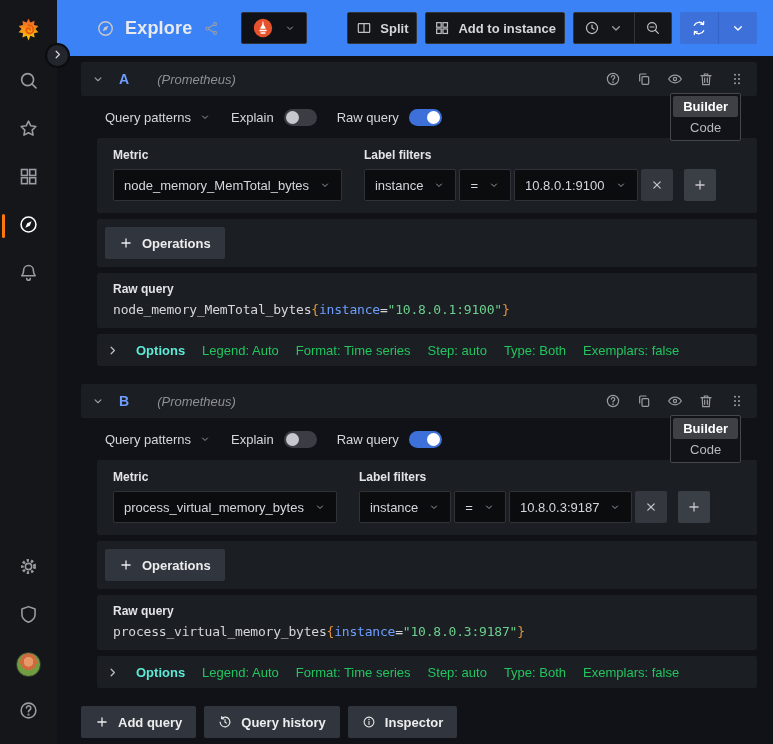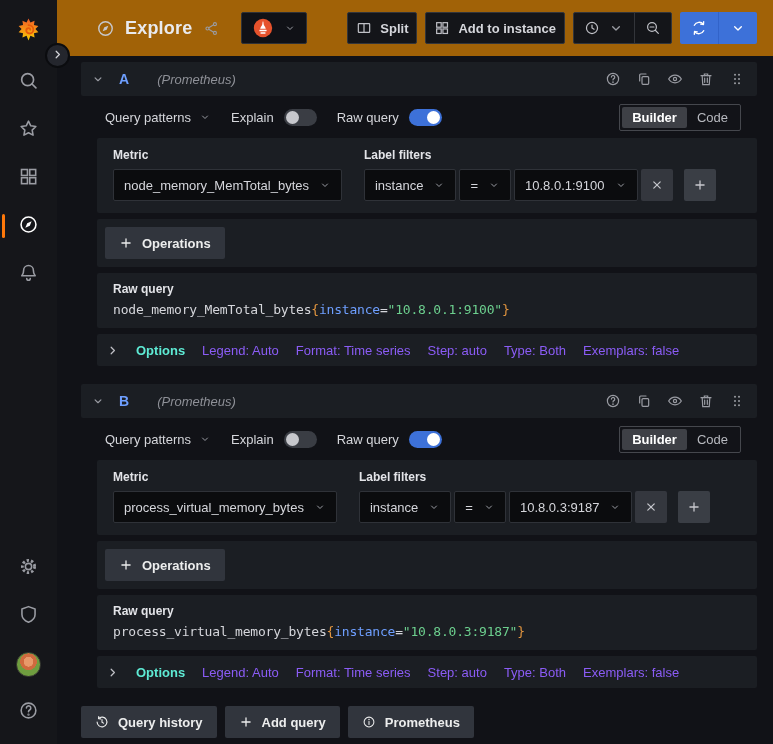--- a/index.html
+++ b/index.html
@@ -22,21 +22,21 @@
   .avatar { width:25px; height:25px; border-radius:50%;
     background: radial-gradient(circle at 50% 38%, #e8996a 0 26%, #cf6a3e 27% 45%, #6f9d3f 46% 100%);
     border:1px solid #3a3d33; }
   .expand-btn { position:absolute; left:45px; top:43px; width:25px; height:25px; border-radius:50%;
     background:#24262d; border:2px solid #0b0c0f; color:#d5d6db; display:flex; align-items:center;
     justify-content:center; z-index:9; cursor:pointer; }
   .expand-btn svg { width:13px; height:13px; }
 
   
   .main-col { flex:1; display:flex; flex-direction:column; background:#0b0c0f; min-width:0; }
-  .topnav { height:56px; background:#a16207; display:flex; align-items:center;
+  .topnav { height:56px; background:#3b82f6; display:flex; align-items:center;
     padding:0 16px 0 39px; flex-shrink:0; }
   .topnav-left { display:flex; align-items:center; gap:10px; }
   .explore-ic { color:#c7c8cd; width:19px; height:19px; }
   .page-title { font-size:18px; font-weight:700; color:#e9eaee; letter-spacing:.2px; }
   .share-ic { color:#9a9ca3; width:15px; height:15px; margin-left:2px; cursor:pointer; }
   .ds-picker { margin-left:12px; height:32px; min-width:62px; border:1px solid #2f3136; border-radius:2px;
     background:#101116; display:flex; align-items:center; gap:10px; padding:0 10px; cursor:pointer; }
   .ds-picker svg.prom { width:22px; height:22px; }
   .caret { width:12px; height:12px; color:#9a9ca3; }
   .topnav-right { margin-left:auto; display:flex; align-items:center; gap:8px; }
@@ -72,21 +72,21 @@
   .qr-toolbar { height:42px; display:flex; align-items:center; gap:20px; padding:0 16px 0 8px; }
   .tb-label { font-size:13px; color:#d5d6db; }
   .tb-dd { display:flex; align-items:center; gap:8px; cursor:pointer; }
   .tb-dd .caret { width:12px; height:12px; }
   .tb-toggle-wrap { display:flex; align-items:center; gap:10px; }
   .toggle { width:33px; height:17px; border-radius:9px; background:#3a3d44; position:relative; cursor:pointer; }
   .toggle .knob { position:absolute; top:2px; left:2px; width:13px; height:13px; border-radius:50%; background:#c7c8cd; }
   .toggle.on { background:#3d71d9; }
   .toggle.on .knob { left:auto; right:2px; background:#fff; }
   .seg-group { margin-left:auto; display:flex; align-items:center; border:1px solid #45474d;
-    border-radius:2px; padding:2px; background:#121318; }
+    border-radius:2px; padding:2px; background:#121318;flex-direction:column; }
   .seg { font-size:13px; padding:3px 10px; border-radius:2px; color:#b7b9bf; cursor:pointer; }
   .seg.selected { background:#3e4046; color:#fff; font-weight:700; }
 
   .card { background:#1b1e23; border-radius:2px; margin-bottom:6px; }
   .card.fields { display:flex; gap:22px; padding:10px 14px 12px 16px; }
   .field-col { display:flex; flex-direction:column; gap:7px; }
   .field-label { font-size:12px; font-weight:700; color:#e3e4e8; }
   .field-row { display:flex; align-items:center; gap:3px; }
   .select { height:32px; background:#0b0c0e; border:1px solid #2f3238; border-radius:2px;
     display:flex; align-items:center; gap:10px; padding:0 10px; font-size:13px; color:#d5d6db; cursor:pointer; }
@@ -105,21 +105,21 @@
   .raw-code { font-family:"DejaVu Sans Mono", monospace; font-size:13px; color:#d5d6db; letter-spacing:-.2px; }
   .raw-code .c-brace { color:#e2953f; }
   .raw-code .c-label { color:#6e9fff; }
   .raw-code .c-eq { color:#d5d6db; }
   .raw-code .c-str { color:#6ccf8e; }
 
   .card.options { display:flex; align-items:center; gap:17px; height:32px; padding:0 14px 0 9px;
     margin-bottom:0; }
   .opt-chev { width:13px; height:13px; color:#c0c1c7; cursor:pointer; }
   .opt-title { font-size:13px; font-weight:700; color:#5eead4; cursor:pointer; }
-  .opt-meta { font-size:13px; color:#8b5cf6; }
+  .opt-meta { font-size:13px; color:#22c55e; }
 
   .footer-row { display:flex; align-items:center; gap:8px; margin-top:18px; }
 </style>
 </head>
 <body>
 
 <svg width="0" height="0" style="position:absolute">
   <defs>
     <linearGradient id="gflame" x1="0" y1="1" x2="0" y2="0">
       <stop offset="0" stop-color="#fccf03"></stop>
@@ -619,34 +619,34 @@
             <span class="opt-meta">Step: auto</span>
             <span class="opt-meta">Type: Both</span>
             <span class="opt-meta">Exemplars: false</span>
           </div>
         </div>
       </section>
 
       <div class="footer-row">
         <button class="btn-secondary">
           <svg>
+              <use href="#i-plus"></use>
+            </svg>
+          <span>Add query</span>
+        </button>
+        <button class="btn-secondary">
+          <svg>
               <use href="#i-history"></use>
             </svg>
           <span>Query history</span>
         </button>
         <button class="btn-secondary">
           <svg>
-              <use href="#i-plus"></use>
-            </svg>
-          <span>Add query</span>
-        </button>
-        <button class="btn-secondary">
-          <svg>
               <use href="#i-info"></use>
             </svg>
-          <span>Prometheus</span>
+          <span>Inspector</span>
         </button>
       </div>
     </main>
 
     <div class="after-pane"></div>
   </div>
 </div>
 
 </body></html>

